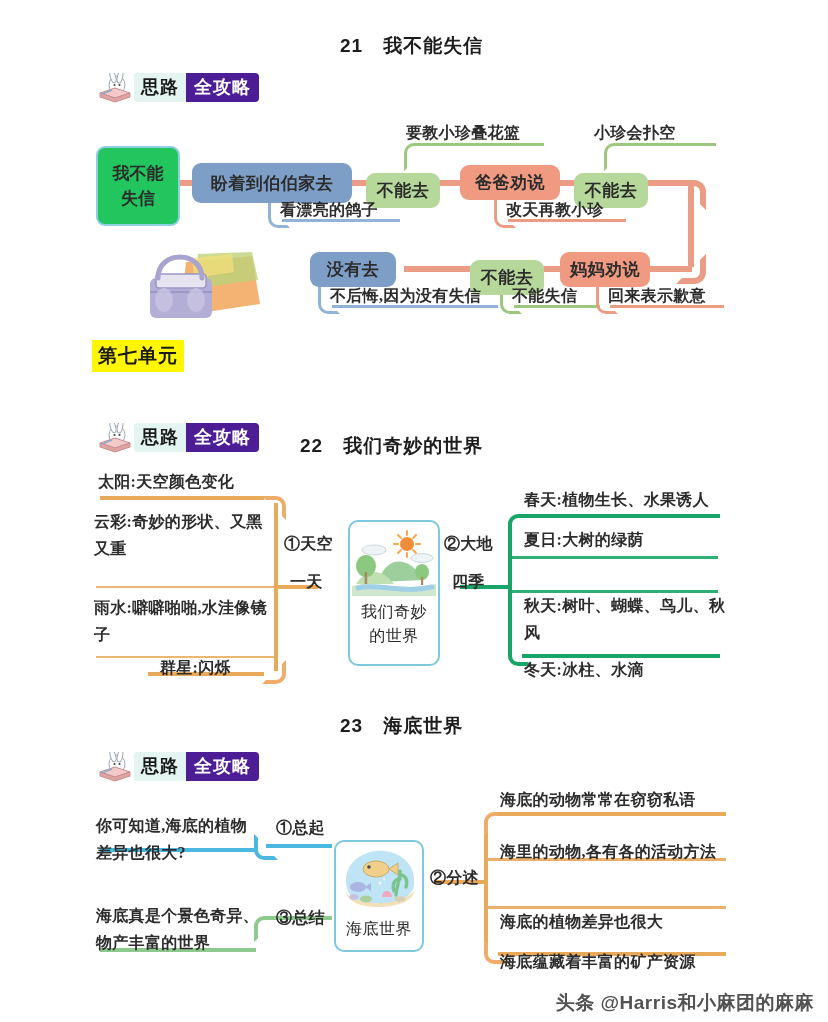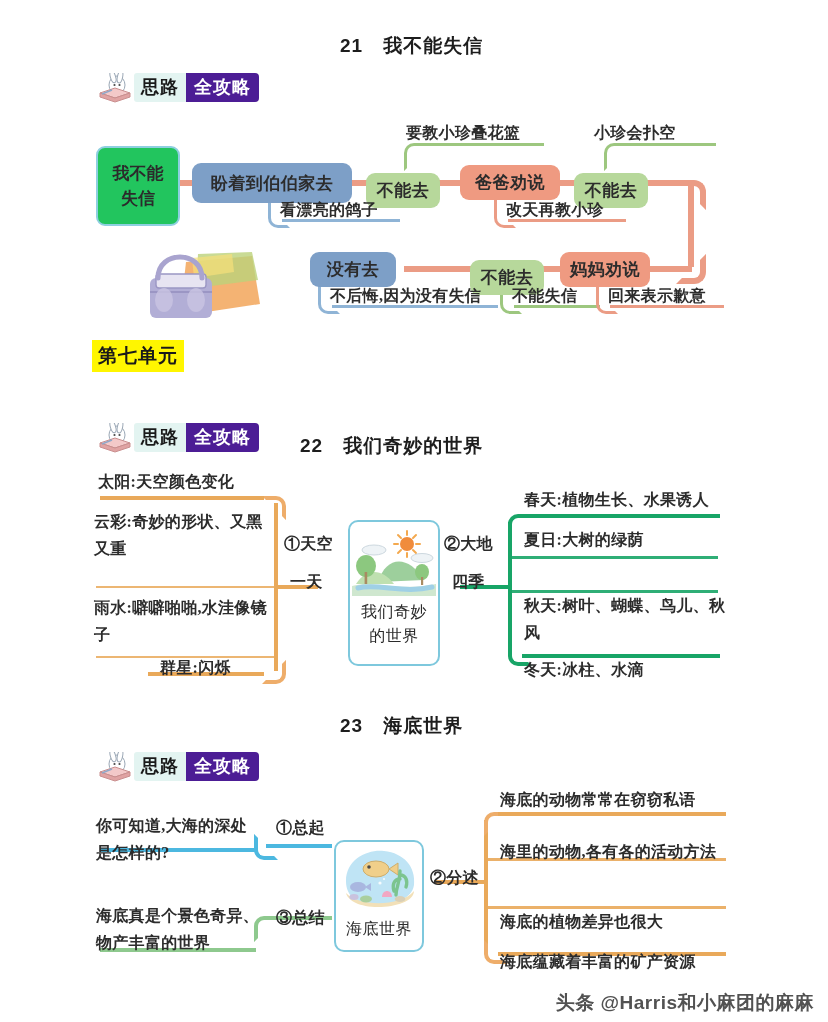--- a/index.html
+++ b/index.html
@@ -328,21 +328,21 @@
   <div class="ln or2 abs" style="left:498px;top:812px;width:228px;height:4px;"></div>
   <div class="elb abs" style="left:484px;top:940px;width:16px;height:16px;border-width:4px;border-bottom-color:#eead6a;border-left-color:#eead6a;border-radius:0 0 0 10px;"></div>
   <div class="ln or2 abs" style="left:498px;top:952px;width:228px;height:4px;"></div>
   <div class="ln or2 abs" style="left:486px;top:858px;width:240px;height:3px;opacity:.9;"></div>
   <div class="ln or2 abs" style="left:486px;top:906px;width:240px;height:3px;opacity:.9;"></div>
 
   <div class="leaf abs" style="left:276px;top:818px;">①总起</div>
   <div class="leaf abs" style="left:276px;top:908px;">③总结</div>
   <div class="leaf abs" style="left:430px;top:868px;">②分述</div>
 
-  <div class="leaf wrap abs" style="left:96px;top:812px;width:166px;">你可知道,大海的深处是怎样的?</div>
+  <div class="leaf wrap abs" style="left:96px;top:812px;width:166px;">你可知道,海底的植物差异也很大?</div>
   <div class="leaf abs" style="left:500px;top:790px;">海底的动物常常在窃窃私语</div>
 
   <div class="leaf wrap abs" style="left:96px;top:902px;width:168px;">海底真是个景色奇异、物产丰富的世界</div>
   <div class="leaf wrap abs" style="left:500px;top:838px;width:232px;">海里的动物,各有各的活动方法</div>
   <div class="leaf abs" style="left:500px;top:912px;">海底的植物差异也很大</div>
   <div class="leaf abs" style="left:500px;top:952px;">海底蕴藏着丰富的矿产资源</div>
 
   <div class="imgcard" style="left:334px;top:840px;width:90px;height:112px;padding-top:5px;">
     <span>
       <svg width="82" height="66" viewBox="0 0 82 66">

